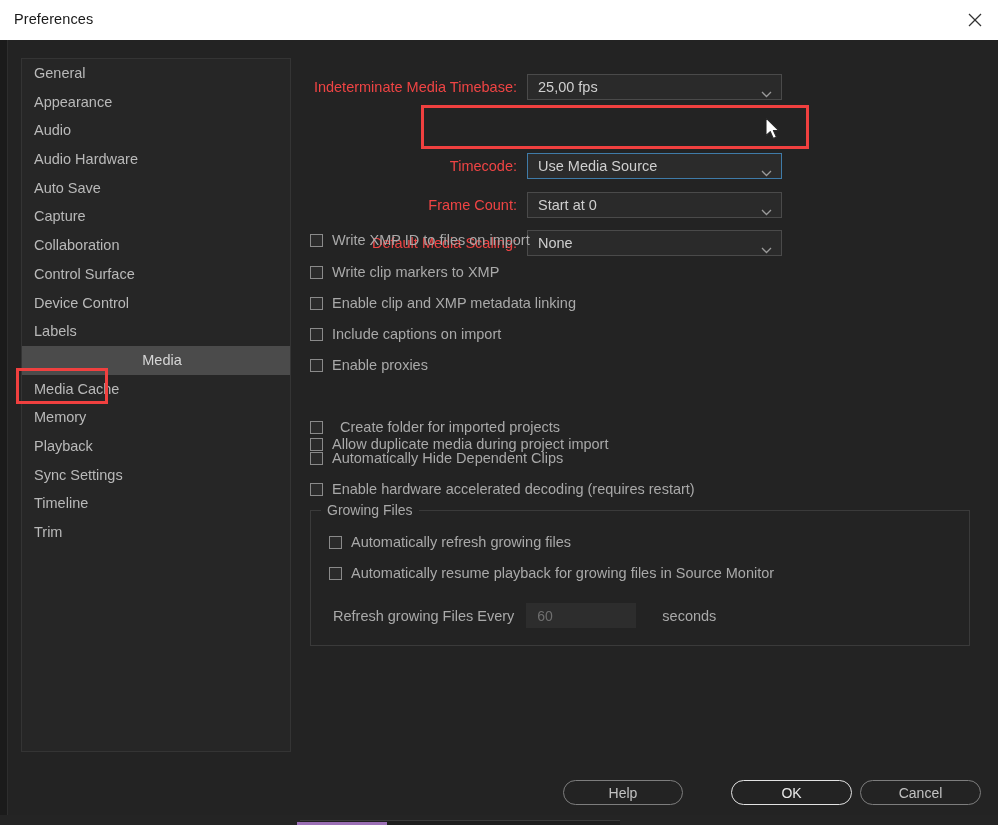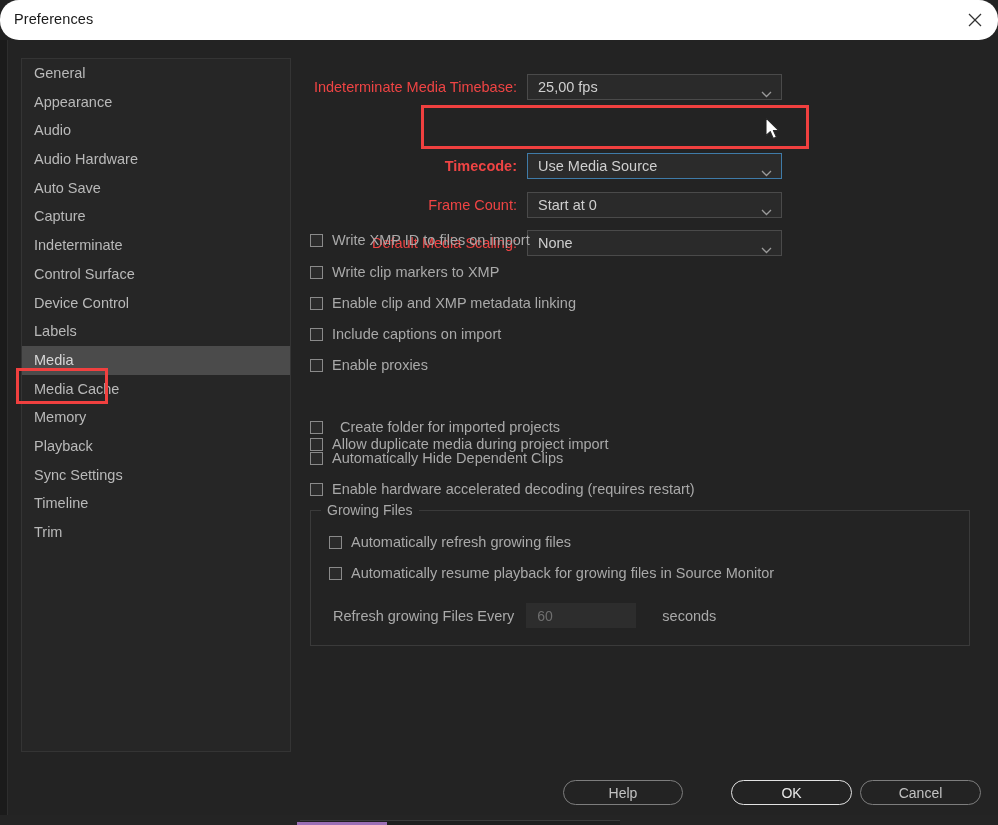--- a/index.html
+++ b/index.html
@@ -24,21 +24,20 @@
   }
 
   
   .titlebar {
     position: absolute;
     left: 0; top: 0;
     width: 998px;
     height: 40px;
     background: #ffffff;
     box-sizing: border-box;
-    border-radius: 19px;
   }
   .title-text {
     position: absolute;
     left: 14px;
     top: 11px;
     font-size: 14.5px;
     color: #1a1a1a;
     letter-spacing: 0.1px;
   }
   .close-btn {
@@ -111,20 +110,21 @@
     line-height: 28.7px;
     padding-left: 12px;
     font-size: 14.5px;
     color: #b9b9b9;
     white-space: nowrap;
     cursor: default;
   }
   .side-item.selected {
     background: #4b4b4b;
     color: #d6d6d6;
+    text-align: center;
   }
 
   
   .content {
     position: absolute;
     left: 295px;
     top: 0;
     width: 703px;
     height: 785px;
   }
@@ -304,21 +304,21 @@
 
     <div class="left-rail"></div>
 
     <div class="sidebar">
       <div class="side-item">General</div>
       <div class="side-item">Appearance</div>
       <div class="side-item">Audio</div>
       <div class="side-item">Audio Hardware</div>
       <div class="side-item">Auto Save</div>
       <div class="side-item">Capture</div>
-      <div class="side-item">Indeterminate</div>
+      <div class="side-item">Collaboration</div>
       <div class="side-item">Control Surface</div>
       <div class="side-item">Device Control</div>
       <div class="side-item">Labels</div>
       <div class="side-item selected">Media</div>
       <div class="side-item">Media Cache</div>
       <div class="side-item">Memory</div>
       <div class="side-item">Playback</div>
       <div class="side-item">Sync Settings</div>
       <div class="side-item">Timeline</div>
       <div class="side-item">Trim</div>
@@ -332,21 +332,21 @@
           <span class="dd-value">25,00 fps</span>
           <span class="chevron">
             <svg width="11" height="7" viewBox="0 0 11 7">
                 <polyline points="1,1 5.5,5.5 10,1" fill="none" stroke="#9a9a9a" stroke-width="1.3"></polyline>
               </svg>
           </span>
         </div>
       </div>
 
       <div class="field-row" style="left:0px; top:113px; width:487px;">
-        <div class="field-label" style="width:222px;font-weight:bold;">Timecode:</div>
+        <div class="field-label" style="width:222px;">Timecode:</div>
         <div class="dropdown focused" style="width:255px; margin-left:10px;">
           <span class="dd-value">Use Media Source</span>
           <span class="chevron">
             <svg width="11" height="7" viewBox="0 0 11 7">
                 <polyline points="1,1 5.5,5.5 10,1" fill="none" stroke="#9a9a9a" stroke-width="1.3"></polyline>
               </svg>
           </span>
         </div>
       </div>
 

